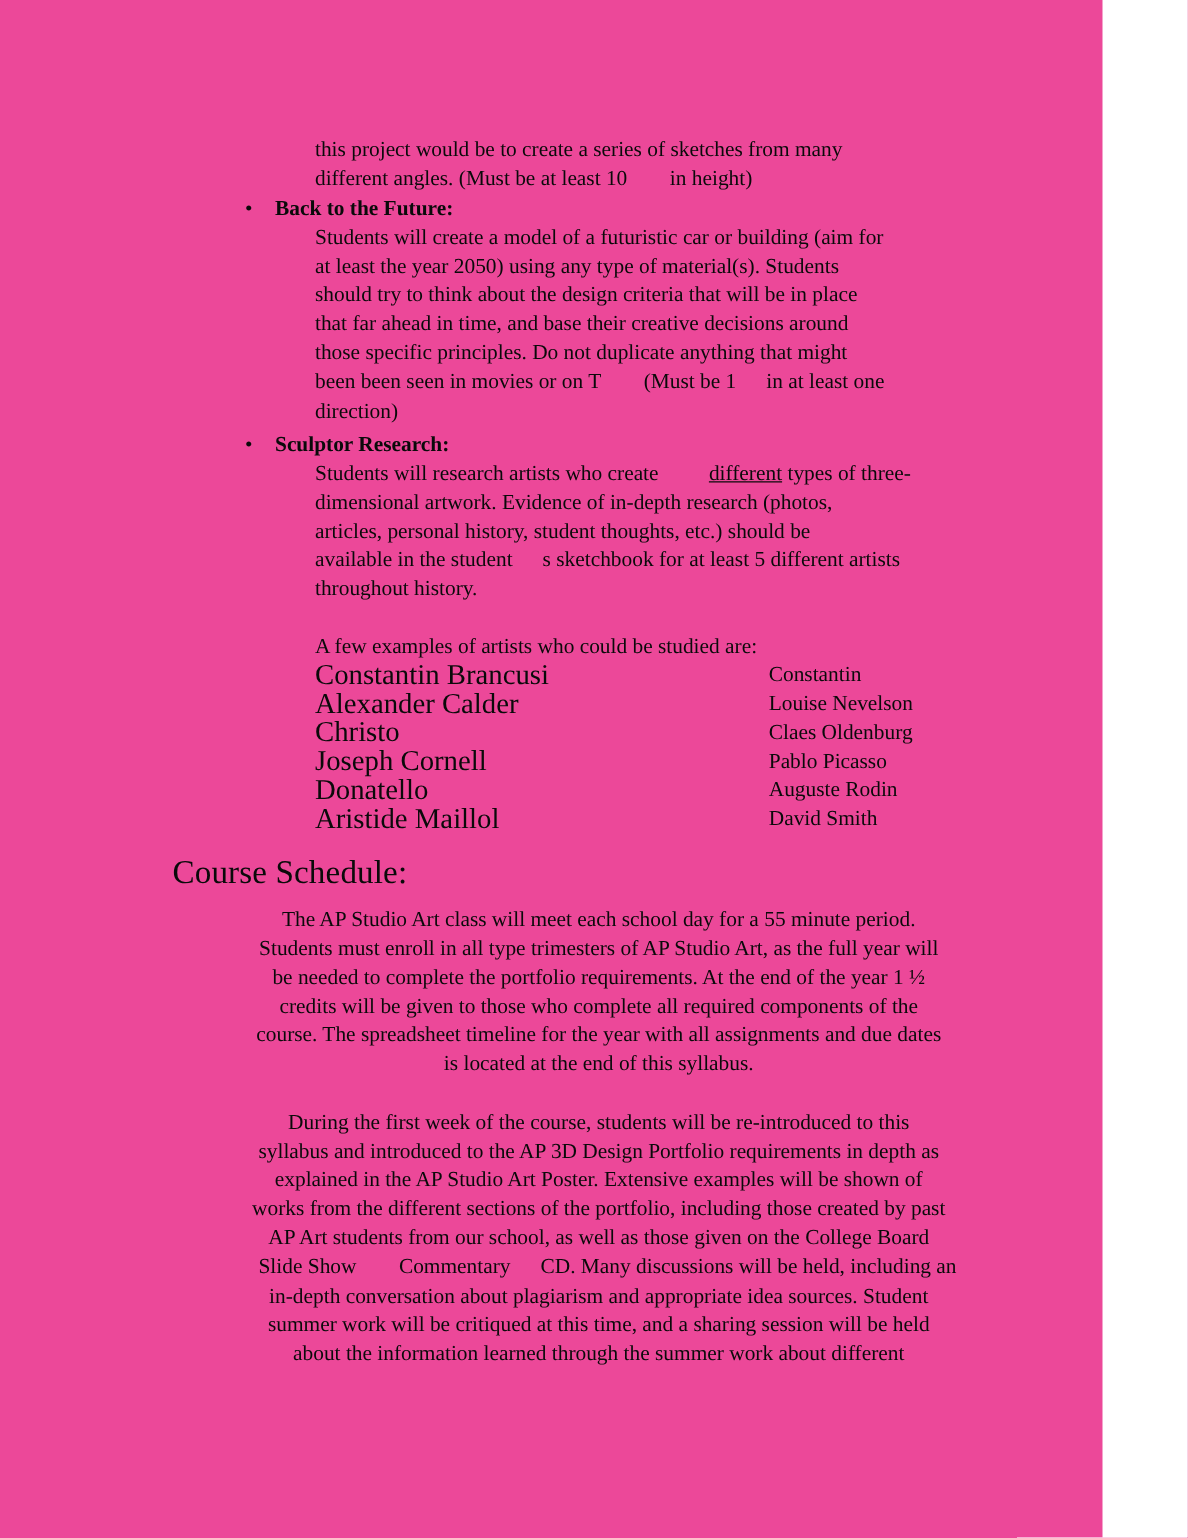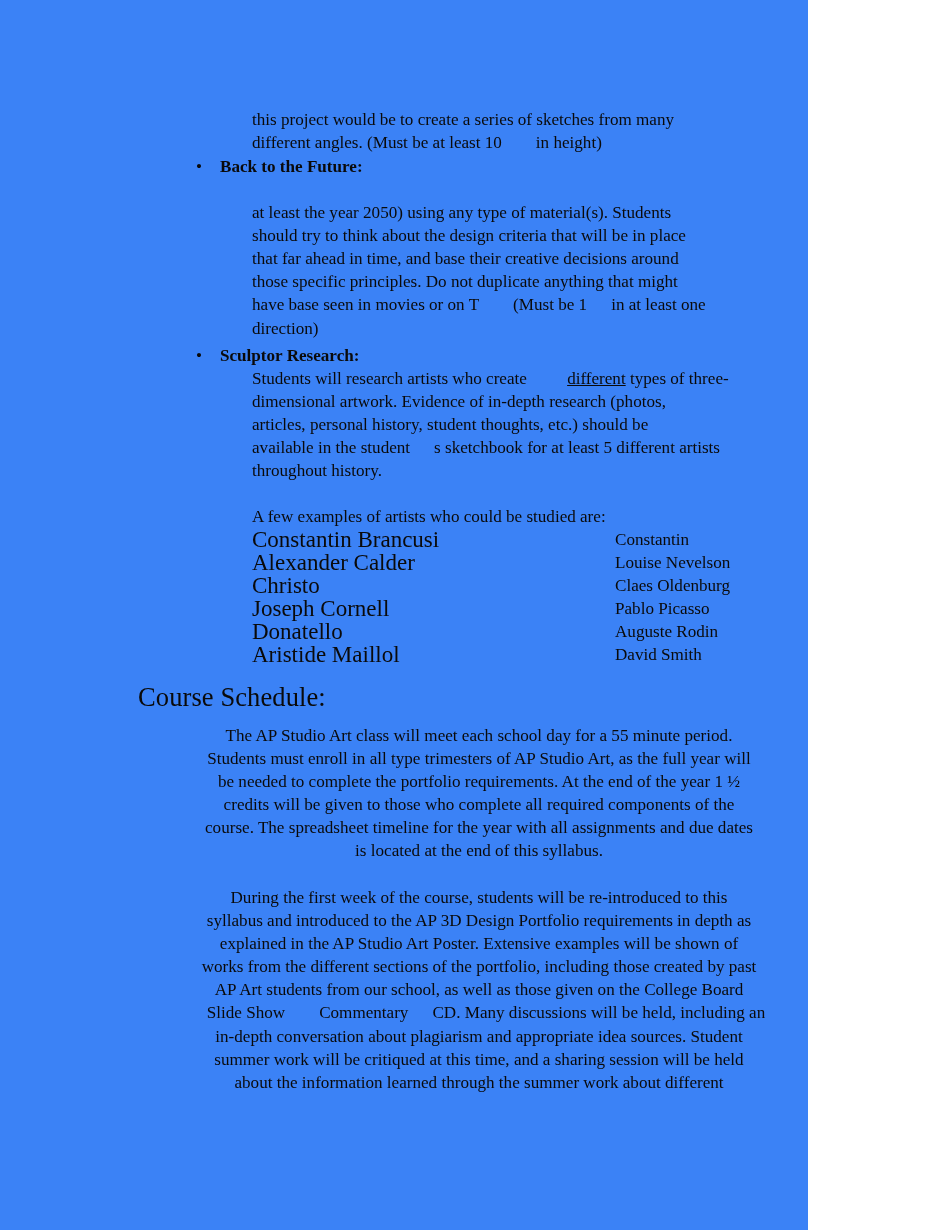--- a/index.html
+++ b/index.html
@@ -2,23 +2,23 @@
 <html><head>
 <meta charset="utf-8">
 <style>
   html, body {
     margin: 0;
     padding: 0;
     background: #ffffff;
   }
   .page {
     position: relative;
-    width: 808px;
+    width: 882px;
     height: 1230px;
-    background: #3b82f6;
+    background: #ec4899;
     overflow: hidden;
     font-family: "Liberation Serif", "DejaVu Serif", serif;
     color: #0a0a0a;
     -webkit-font-smoothing: antialiased;
   }
 
   
   .doc-body {
     position: absolute;
     left: 0;
@@ -136,26 +136,26 @@
 
     <div class="cont-line">
       <span>this project would be to create a series of sketches from many</span><br>
       <span>different angles. (Must be at least 10</span><span class="gap-l"></span><span>in height)</span>
     </div>
 
     <div class="bullet-item" style="top:155px;">
       <span class="dot">•</span>
       <span class="label">Back to the Future:</span>
       <div class="desc">
-        <br>
+        <span>Students will create a model of a futuristic car or building (aim for</span><br>
         <span>at least the year 2050) using any type of material(s).  Students</span><br>
         <span>should try to think about the design criteria that will be in place</span><br>
         <span>that far ahead in time, and base their creative decisions around</span><br>
         <span>those specific principles.  Do not duplicate anything that might</span><br>
-        <span>have base seen in movies or on T</span><span class="gap-l"></span><span>(Must be 1</span><span class="gap-m"></span><span>in at least one</span><br>
+        <span>been been seen in movies or on T</span><span class="gap-l"></span><span>(Must be 1</span><span class="gap-m"></span><span>in at least one</span><br>
         <span>direction)</span>
       </div>
     </div>
 
     <div class="bullet-item" style="top:344px;">
       <span class="dot">•</span>
       <span class="label">Sculptor Research:</span>
       <div class="desc">
         <span>Students will research artists who create</span> <span class="u">different</span> <span>types of three-</span><br>
         <span>dimensional artwork.  Evidence of in-depth research (photos,</span><br>

